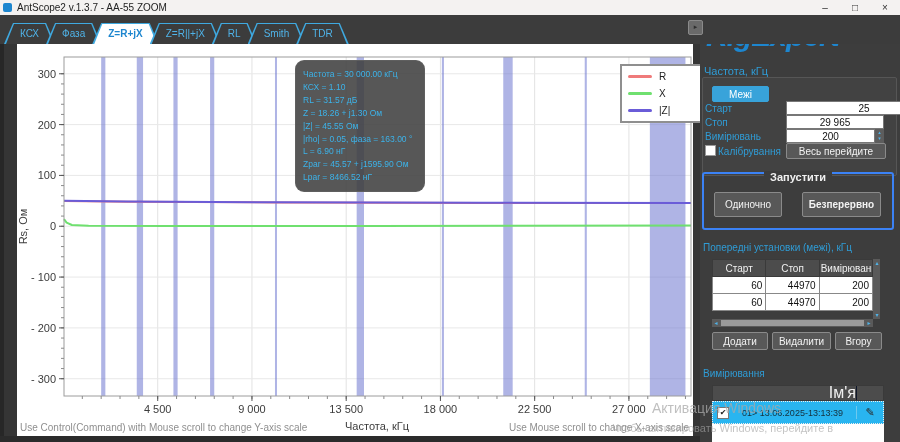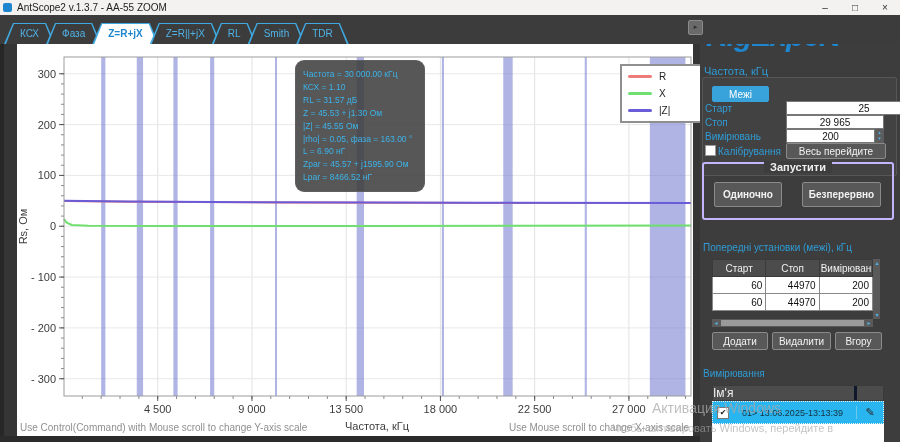--- a/index.html
+++ b/index.html
@@ -37,34 +37,34 @@
   
   .panel{position:absolute;left:700px;top:15px;width:200px;height:427px;background:#3d3d3d}
   .logo{position:absolute;left:6px;top:4px;font-size:30px;font-style:italic;font-weight:bold;letter-spacing:-1px;color:#1d86cf}
   .blabel{position:absolute;font-size:10px;color:#2f9cd6;white-space:nowrap}
   .freq-box{position:absolute;left:2px;top:62px;width:193px;height:97px;background:#424242;border:1px solid #565656;border-radius:2px}
   .btn{position:absolute;background:#585858;border:1px solid #8a8a8a;border-radius:2px;color:#f2f2f2;font-size:10px;display:flex;align-items:center;justify-content:center;white-space:nowrap}
   .btn.blue{background:#38a3da;border-color:#38a3da;color:#fff}
   .field{position:absolute;background:#fff;border:1px solid #777;font-size:10px;color:#111;text-align:center;padding:0}
   .spinner{position:absolute;width:9px;background:#5d5d5d;color:#4fb3e8;font-size:5px;line-height:6px;text-align:center}
   .checkbox{position:absolute;width:9px;height:9px;background:#fff;border:1px solid #999;font-size:8px;line-height:9px;text-align:center;color:#222}
-  .fieldset{position:absolute;left:2px;top:147px;width:188px;height:54px;border:2px solid #c4b5fd;border-radius:3px}
+  .fieldset{position:absolute;left:2px;top:157px;width:188px;height:54px;border:2px solid #3b82f6;border-radius:3px}
   .fieldset-legend{position:absolute;left:0;top:-7px;width:100%;text-align:center}
   .fieldset-legend span{background:#3d3d3d;padding:0 6px;font-size:11px;font-weight:bold;color:#f0f0f0}
   table{border-collapse:collapse}
   .ptable{position:absolute;left:12px;top:244px;width:161px;background:#fff}
   .ptable th{background:#4c4c4c;color:#f0f0f0;font-weight:normal;font-size:10px;height:14px;border:1px solid #3a3a3a;overflow:hidden;white-space:nowrap;max-width:48px}
   .ptable td{background:#fff;color:#111;font-size:10px;height:16px;border:1px solid #888;padding:0 3px;text-align:right}
   .scroll-h{position:absolute;left:12px;top:304px;width:161px;height:8px;background:#5a5a5a;display:flex;align-items:center}
   .scroll-v{position:absolute;left:173px;top:244px;width:7px;height:60px;background:#5a5a5a;display:flex;flex-direction:column;justify-content:space-between}
   .scroll-arrow{color:#4fb3e8;font-size:6px;line-height:8px;width:8px;text-align:center}
   .scroll-thumb-h{flex:1;height:6px;background:#9a9a9a;margin:0 1px}
   .mtable{position:absolute;left:12px;top:370px;width:172px;background:#fff;height:57px;overflow:hidden}
   .mtable-header{display:flex;background:#4c4c4c;height:14px;border:1px solid #3a3a3a}
-  .mtable-header .name-col{flex:1;color:#f0f0f0;font-size:12px;text-align:left;line-height:14px;border-right:3px solid #0f172a}
+  .mtable-header .name-col{flex:1;color:#f0f0f0;font-size:16px;text-align:right;line-height:14px;border-right:1px solid #0f172a}
   .mtable-header .edit-col{width:26px}
   .mrow{display:flex;align-items:center;background:#29b5f0;height:21px;border:1px dotted #eee}
   .mrow-text{flex:1;font-size:9px;color:#15303d;text-align:center;white-space:nowrap}
   .mrow-edit{width:26px;text-align:center;font-size:11px;color:#2b2b2b;border-left:1px solid #6ec9ef}
   .mrow-check{width:10px;height:10px;background:#fff;border:1px solid #777;font-size:8px;line-height:10px;text-align:center;color:#222;margin-left:4px}
   
   .bottom-edge{position:absolute;left:0;top:436px;width:700px;height:6px;background:#2b2b2b}
   .left-edge{position:absolute;left:0;top:15px;width:4px;height:427px;background:#272727}
   
   .watermark{position:absolute;z-index:9;color:rgba(170,170,170,0.75);pointer-events:none;white-space:nowrap}
@@ -259,21 +259,21 @@
     <div class="legend-row">
       <div class="legend-line" style="background: rgb(106, 92, 216);"></div>
       <div class="legend-label">|Z|</div>
     </div>
   </div>
 
   <div class="tooltip">
     <div>Частота = 30 000.00 кГц</div>
     <div>КСХ = 1.10</div>
     <div>RL = 31.57 дБ</div>
-    <div>Z = 45.53 + j1.30 Ом</div>
+    <div>Z = 18.26 + j1.30 Ом</div>
     <div>|Z| = 45.55 Ом</div>
     <div>|rho| = 0.05, фаза = 163.00 °</div>
     <div>L = 6.90 нГ</div>
     <div>Zpar = 45.57 + j1595.90 Ом</div>
     <div>Lpar = 8466.52 нГ</div>
   </div>
 
   <div class="xaxis-title">Частота, кГц</div>
   <div class="hint hint-left">Use Control(Command) with Mouse scroll to change Y-axis scale</div>
   <div class="hint hint-right">Use Mouse scroll to change X-axis scale</div>
@@ -297,21 +297,21 @@
   <div class="spinner" style="left:175px;top:114px;height:14px">
     <div>▴</div>
     <div>▾</div>
   </div>
   <div class="checkbox" style="left:5px;top:130px"></div>
   <div class="blabel" style="left:18px;top:131px">Калібрування</div>
   <div class="btn" style="left:86px;top:128px;width:98px;height:14px">Весь перейдите</div>
 
   <div class="fieldset">
     <div class="fieldset-legend"><span>Запустити</span></div>
-    <div class="btn" style="left:10px;top:18px;width:66px;height:23px;font-weight:bold">Одиночно</div>
+    <div class="btn" style="left:10px;top:18px;width:66px;height:23px;font-weight:normal">Одиночно</div>
     <div class="btn" style="left:98px;top:18px;width:77px;height:23px;font-weight:bold">Безперервно</div>
   </div>
 
   <div class="blabel" style="left:3px;top:227px">Попередні установки (межі), кГц</div>
 
   <table class="ptable">
     <tbody>
         <tr>
       <th style="width:52px">Старт</th>
       <th style="width:55px">Стоп</th>

